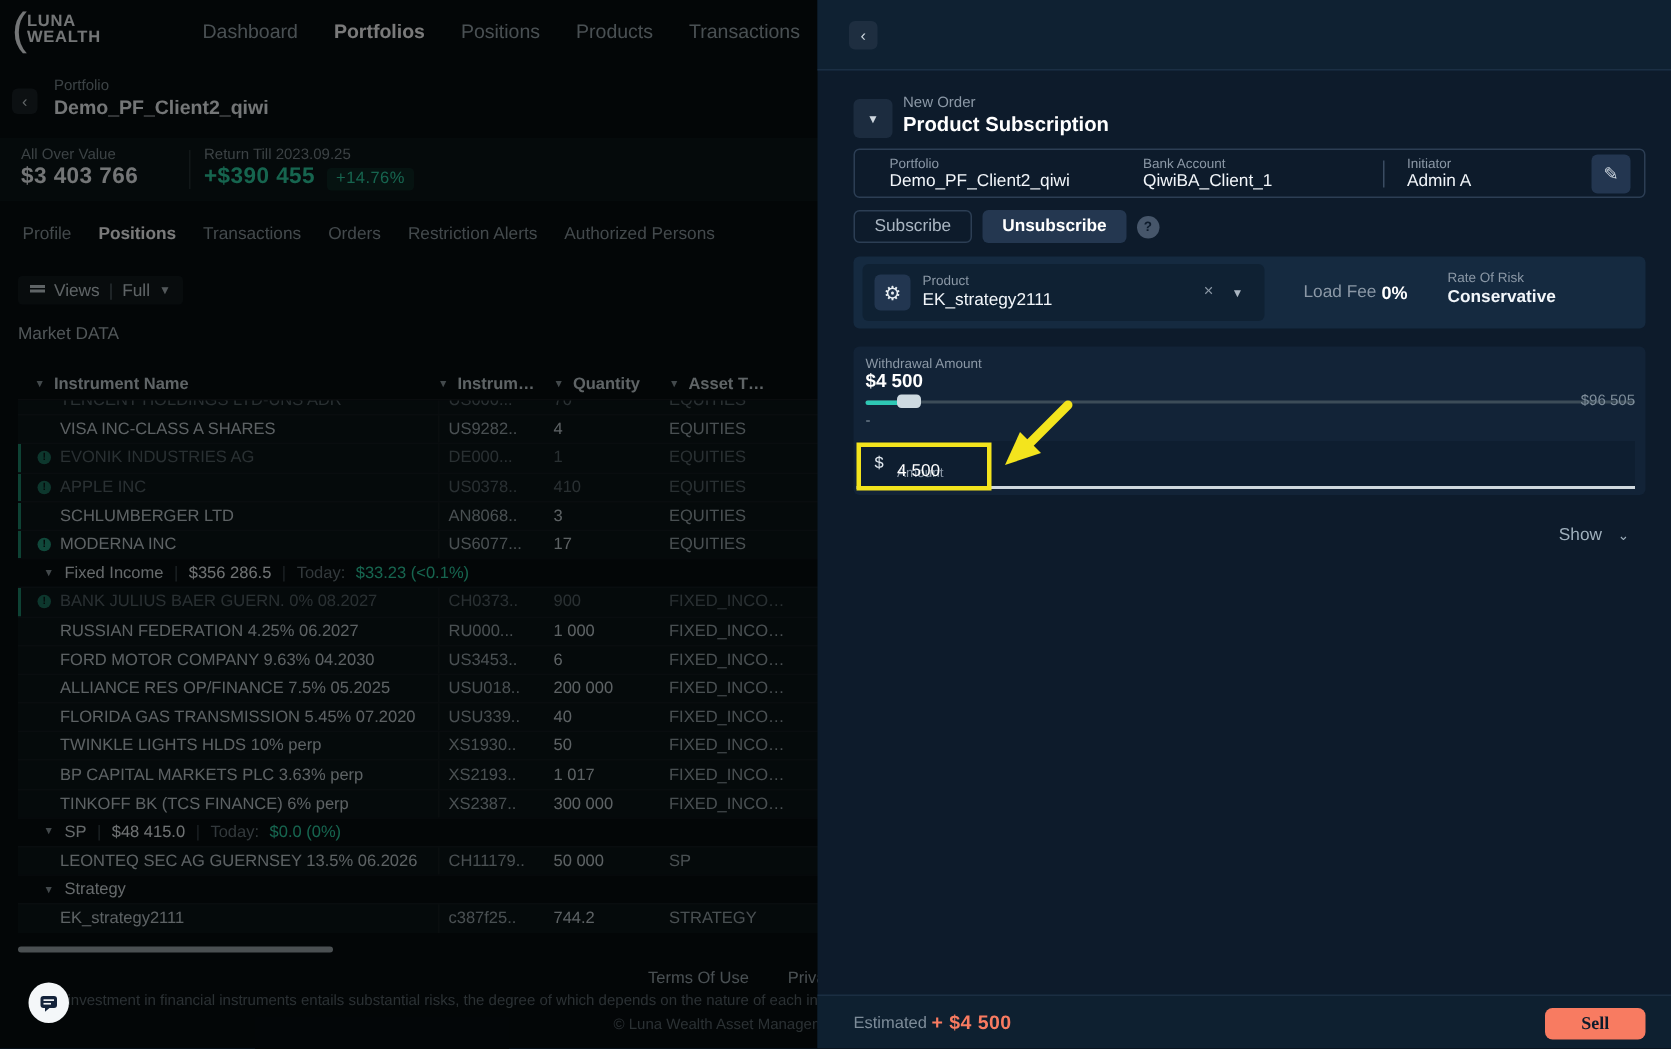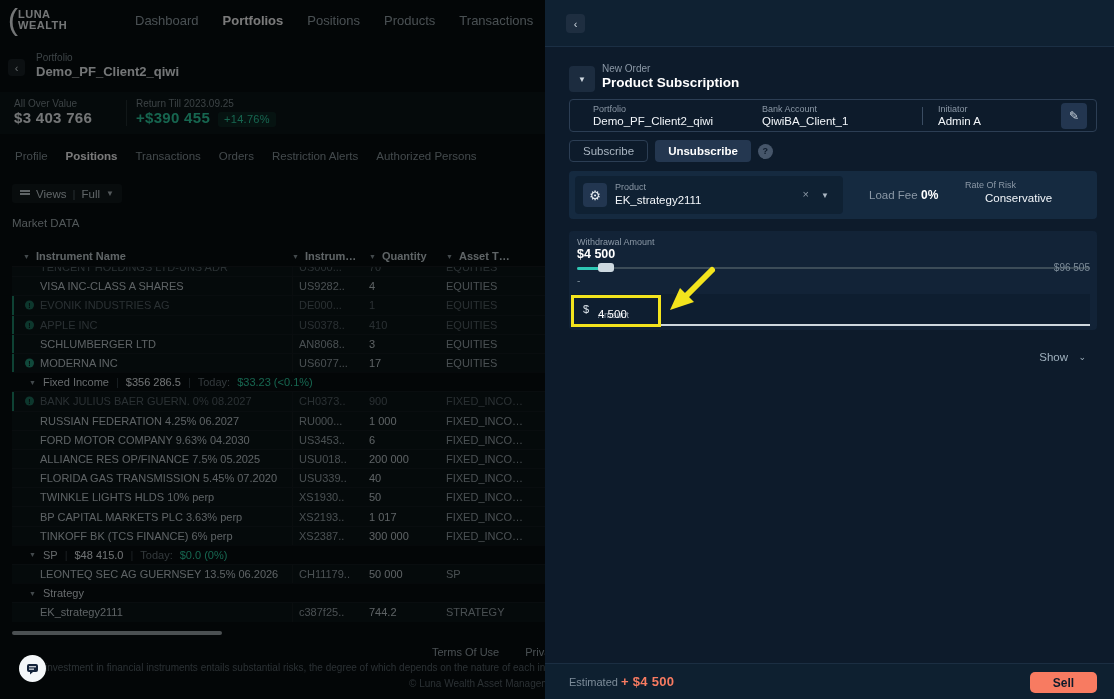--- a/index.html
+++ b/index.html
@@ -112,21 +112,21 @@
   .product-select { position:absolute; left:6px; top:5px; width:268px; height:38px; background:#0f2133; border-radius:4px; cursor:pointer; }
   .gear-btn { position:absolute; left:8px; top:7px; width:24px; height:24px; background:#223650; border-radius:4px;
               color:#e8eef2; font-size:13px; display:flex; align-items:center; justify-content:center; }
   .ps-label { position:absolute; left:40px; top:6px; font-size:9px; color:#8b98a6; }
   .ps-value { position:absolute; left:40px; top:18px; font-size:11.5px; color:#f2f6fa; }
   .ps-clear { position:absolute; right:34px; top:12px; font-size:11px; color:#8b98a6; cursor:pointer; }
   .ps-caret { position:absolute; right:14px; top:15px; font-size:8px; color:#aab6c2; cursor:pointer; }
   .fee-label { position:absolute; left:300px; top:18px; font-size:11.5px; color:#8b98a6; }
   .fee-value { position:absolute; left:352px; top:17px; font-size:12px; font-weight:bold; color:#ffffff; }
   .risk-label { position:absolute; left:396px; top:9px; font-size:9px; color:#8b98a6;text-align:right; }
-  .risk-value { position:absolute; left:416px; top:21px; font-size:11.5px; color:#f2f6fa; }
+  .risk-value { position:absolute; left:396px; top:21px; font-size:11.5px; color:#f2f6fa;font-weight:bold; }
 
   .withdraw-card { position:absolute; left:24px; top:231px; width:528px; height:99px; background:#122337; border-radius:4px; }
   .wd-label { position:absolute; left:8px; top:6px; font-size:9px; color:#8b98a6; }
   .wd-value { position:absolute; left:8px; top:16px; font-size:12.5px; font-weight:bold; color:#ffffff; }
   .slider-track { position:absolute; left:8px; top:36px; width:513px; height:2px; background:#3c4c58; border-radius:1px; }
   .slider-fill { position:absolute; left:8px; top:35.5px; width:26px; height:3px; background:#2ec7b4; border-radius:2px; }
   .slider-handle { position:absolute; left:29px; top:32px; width:16px; height:9px; background:#cdd9e0; border-radius:3px; cursor:pointer; }
   .range-min { position:absolute; left:8px; top:44px; font-size:10px; color:#7d8c99; }
   .range-max { position:absolute; right:7px; top:31px; font-size:10px; color:#7d8c99; }
   .amount-field { position:absolute; left:2px; top:63px; width:519px; height:32px; background:#0e1e30;
@@ -136,21 +136,21 @@
   .amt-value { position:absolute; left:27px; top:14px; font-size:11.5px; color:#ffffff; }
 
   .p-disclaimer { position:absolute; left:24px; top:350px; font-size:9.5px; color:#4e5f6e; white-space:nowrap; }
   .show-link { position:absolute; right:46px; top:351px; font-size:11.5px; color:#9fb0bd; cursor:pointer; }
   .show-caret { position:absolute; right:28px; top:352px; font-size:9px; color:#9fb0bd; cursor:pointer; }
 
   .p-footer { position:absolute; left:0; top:663px; width:100%; height:36px; background:#0e2030; border-top:1px solid #1b2e42; }
   .est-label { position:absolute; left:24px; top:12px; font-size:11px; color:#7d8c99; }
   .est-value { position:absolute; left:76px; top:10px; font-size:13px; font-weight:bold; color:#f87b61; letter-spacing:.3px; }
   .sell-btn { position:absolute; right:17px; top:8px; width:67px; height:21px; background:#f87b61; border:none; border-radius:5px;
-              color:#0d1b2b; font-size:12px; font-weight:bold; cursor:pointer; font-family:Liberation Sans, sans-serif; }
+              color:#0d1b2b; font-size:12px; font-weight:bold; cursor:pointer; font-family:Liberation Serif, serif; }
 
   
   .anno-rect { position:absolute; left:571px; top:295px; width:90px; height:32px; border:3px solid #f3e41d; z-index:15; pointer-events:none; }
   .anno-arrow { position:absolute; left:660px; top:258px; width:70px; height:60px; z-index:15; pointer-events:none; }
 </style>
 </head>
 <body>
 
 <div id="app">
   <div class="topnav">

